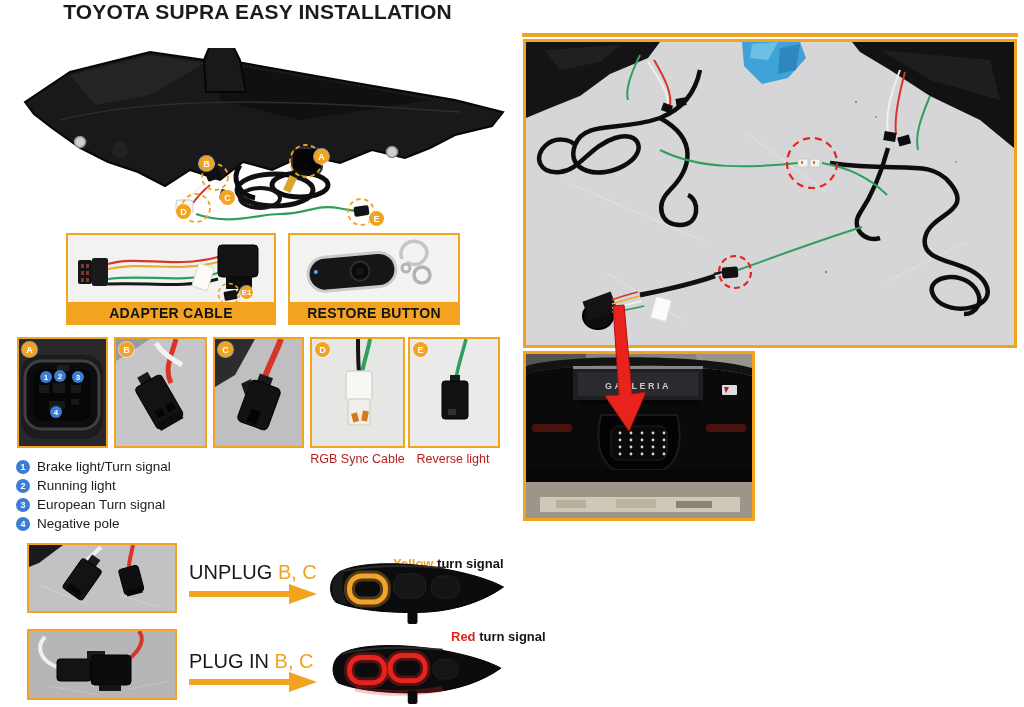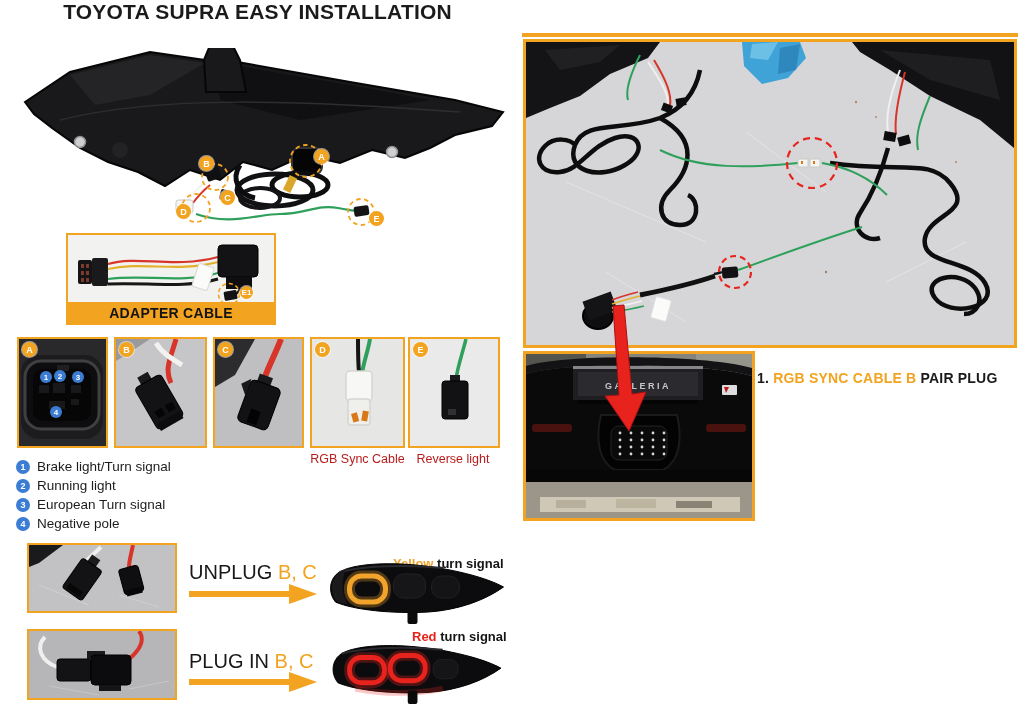--- a/index.html
+++ b/index.html
@@ -25,21 +25,21 @@
            justify-content:center;z-index:4;}
   .caption{font-size:12.5px;color:#b91c1c;text-align:center;}
   .pin-row{position:absolute;display:flex;align-items:center;gap:7px;}
   .pin-num{width:14px;height:14px;border-radius:50%;background:#3B7CD4;color:#fff;
            font-size:9px;font-weight:bold;display:flex;align-items:center;justify-content:center;}
   .pin-label{font-size:13.5px;color:#1c1c1c;}
   .action-text{font-size:20px;font-weight:400;color:#191919;white-space:nowrap;}
   .hl{color:#F2A31F;}
   .result{font-size:13px;font-weight:900;color:#141414;white-space:nowrap;}
   .result .yellow{color:#F2A32C;}
-  .result .red{color:#E62319;}
+  .result .red{color:#E62319;margin-left:39px;}
   .steps{position:absolute;left:757px;top:370px;width:252px;}
   .step{margin:0 0 9px 0;font-size:14px;font-weight:900;line-height:1.2;color:#1a1a1a;
         letter-spacing:.2px;}
   .plate-text{position:absolute;left:578px;top:381px;width:120px;text-align:center;
               font-size:9px;font-weight:bold;letter-spacing:2.5px;color:#c6c6ca;z-index:3;}
 </style>
 </head>
 <body>
 
 <div class="canvas">
@@ -107,20 +107,36 @@
       <rect x="150" y="10" width="40" height="32" rx="4" fill="#131315" stroke="#000"></rect>
       <rect x="158" y="42" width="26" height="12" fill="#0e0e10"></rect>
       <path d="M172,54 C170,58 167,60 164,61" stroke="#161616" stroke-width="2.5" fill="none"></path>
       <rect x="156" y="56" width="13" height="9" rx="1.5" fill="#121214" transform="rotate(-10 162 60)"></rect>
       <circle cx="161" cy="59" r="10.5" fill="none" stroke="#F2A31F" stroke-width="1.6" stroke-dasharray="4,3"></circle>
     </svg>
     <div class="badge sm" style="left:172px;top:51px;">E1</div>
     <div class="label-bar">ADAPTER CABLE</div>
   </div>
 
+  <div class="abs photo-box" style="left:288px;top:233px;width:172px;height:92px;background:#f4f4f2;">
+    <svg width="168" height="67" viewBox="0 0 168 67">
+      <rect width="168" height="67" fill="#f3f3f1"></rect>
+      <g transform="rotate(-5 60 37)">
+        <rect x="18" y="20" width="88" height="34" rx="17" fill="#161616"></rect>
+        <rect x="18" y="20" width="88" height="34" rx="17" fill="none" stroke="#cbcbcd" stroke-width="3"></rect>
+        <circle cx="70" cy="37" r="9.5" fill="#0a0a0a" stroke="#2e2e30" stroke-width="2"></circle>
+        <circle cx="70" cy="37" r="4" fill="#151517"></circle>
+        <circle cx="26" cy="34" r="2" fill="#5aa8e8"></circle>
+      </g>
+      <path d="M112,24 C108,12 118,4 128,7 C136,9 140,18 134,25 C130,30 122,31 117,27" stroke="#c6c6c8" stroke-width="3.5" fill="none"></path>
+      <circle cx="116" cy="33" r="4" fill="none" stroke="#b5b5b7" stroke-width="3"></circle>
+      <circle cx="132" cy="40" r="8" fill="none" stroke="#b2b2b4" stroke-width="3.5"></circle>
+    </svg>
+    <div class="label-bar">RESTORE BUTTON</div>
+  </div>
 
   <div class="abs photo-box" style="left:17px;top:337px;width:91px;height:111px;">
     <svg width="87" height="107" viewBox="0 0 87 107">
       <rect width="87" height="107" fill="#29292b"></rect>
       <rect x="2" y="16" width="82" height="84" rx="18" fill="#1c1c1e"></rect>
       <rect x="6" y="22" width="74" height="68" rx="16" fill="#0d0d0f" stroke="#403f41" stroke-width="3"></rect>
       <rect x="14" y="30" width="58" height="52" rx="10" fill="#060607"></rect>
       <g fill="#18181a">
         <rect x="20" y="46" width="10" height="8"></rect>
           <rect x="34" y="44" width="12" height="10"></rect>
@@ -390,16 +406,15 @@
       <rect x="0" y="116" width="226" height="12" fill="#070708"></rect>
     </svg>
   </div>
   <div class="plate-text">GALLERIA</div>
 
   <svg class="abs" style="left:595px;top:300px;z-index:5;" width="60" height="140" viewBox="595 300 60 140">
     <polygon points="613,306 624,305 632,394 646,392 629,431 605,396 619,395" fill="#E8231D" stroke="#a81210" stroke-width="1"></polygon>
   </svg>
 
   <div class="steps">
-    <p class="step"><span>1. </span><span class="hl">RGB SYNC CABLE B</span><span> PAIR PLUG</span></p>
   </div>
 
 </div>
 
 </body></html>

